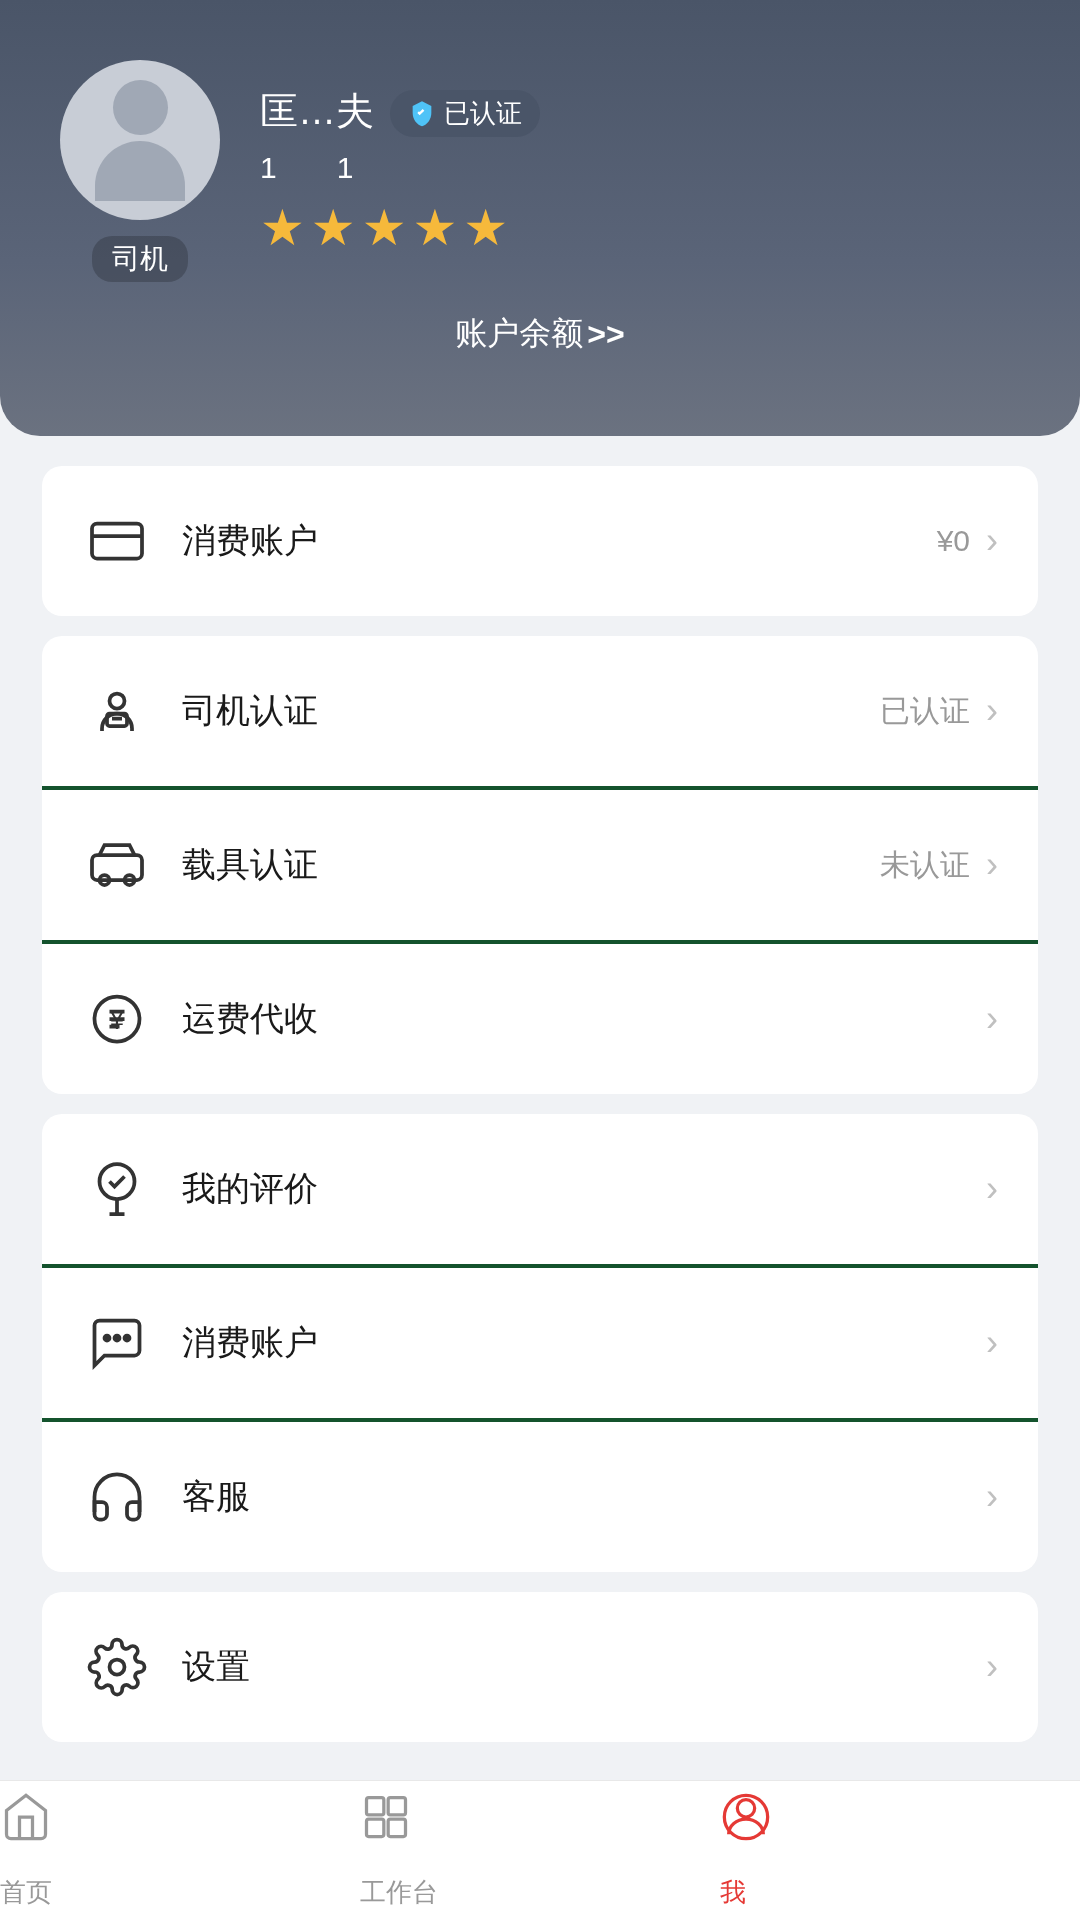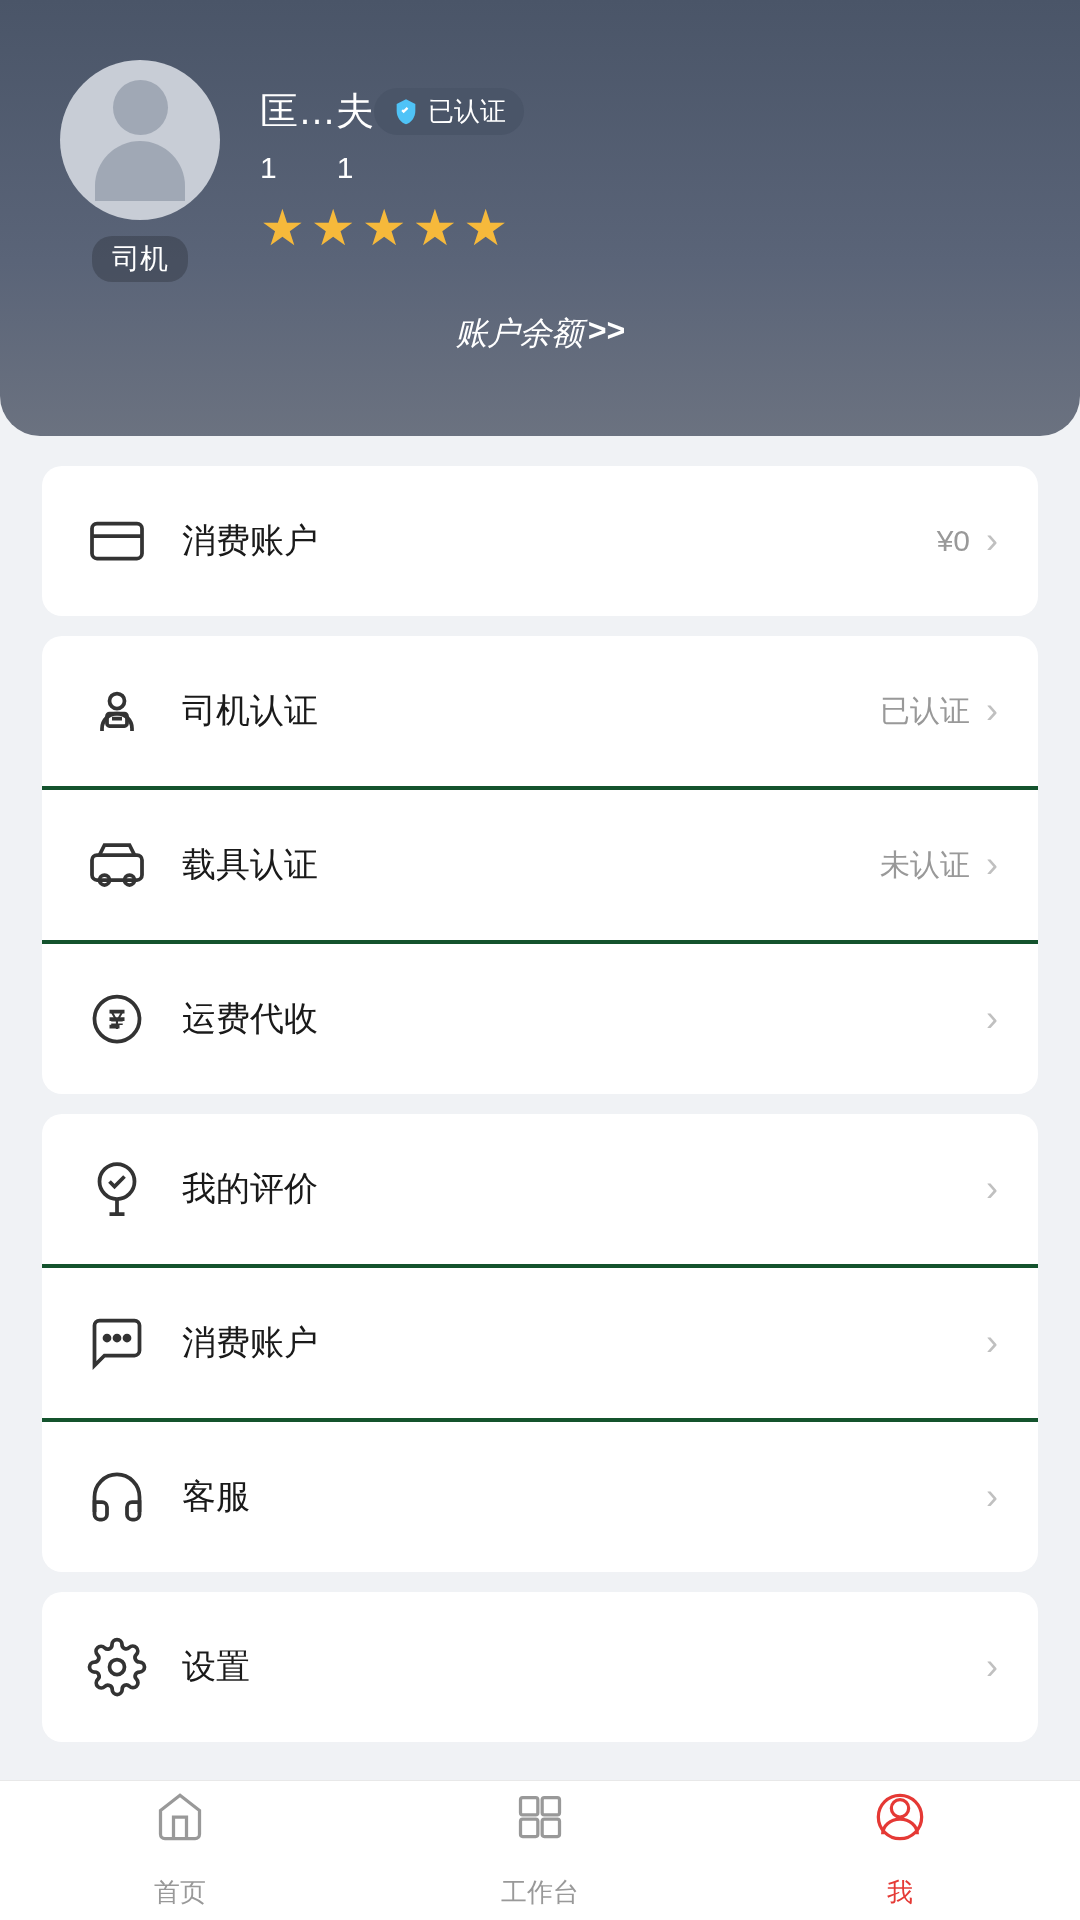--- a/index.html
+++ b/index.html
@@ -80,21 +80,22 @@
       padding: 4px 20px;
       border-radius: 20px;
     }
 
     .profile-info {
       flex: 1;
     }
 
     .name-row {
       display: flex;
-      align-items: center;
+      align-items: flex-end;
+      gap: 16px;
       margin-bottom: 14px;
     }
 
     .user-name {
       color: #ffffff;
       font-size: 38px;
       font-weight: 500;
     }
 
     .verified-badge {
@@ -132,25 +133,24 @@
       gap: 6px;
     }
 
     .star {
       color: #f6b93b;
       font-size: 50px;
     }
 
     .account-balance-row {
       display: flex;
-      align-items: flex-start;
+      align-items: center;
       justify-content: center;
       gap: 4px;
       margin-top: 10px;
-      font-style: italic;
     }
 
     .account-balance-text {
       color: #ffffff;
       font-size: 32px;
     }
 
     .chevron-right-small {
       color: #ffffff;
       font-size: 32px;
@@ -226,21 +226,21 @@
       background: #ffffff;
       display: flex;
       align-items: center;
       justify-content: space-around;
       border-top: 1px solid #e8e8e8;
     }
 
     .nav-item {
       display: flex;
       flex-direction: column;
-      align-items: center;
+      align-items: flex-start;
       gap: 20px;
       flex: 1;
     }
 
     .nav-icon {
       font-size: 50px;
       color: #999999;
     }
 
     .nav-icon.active {

